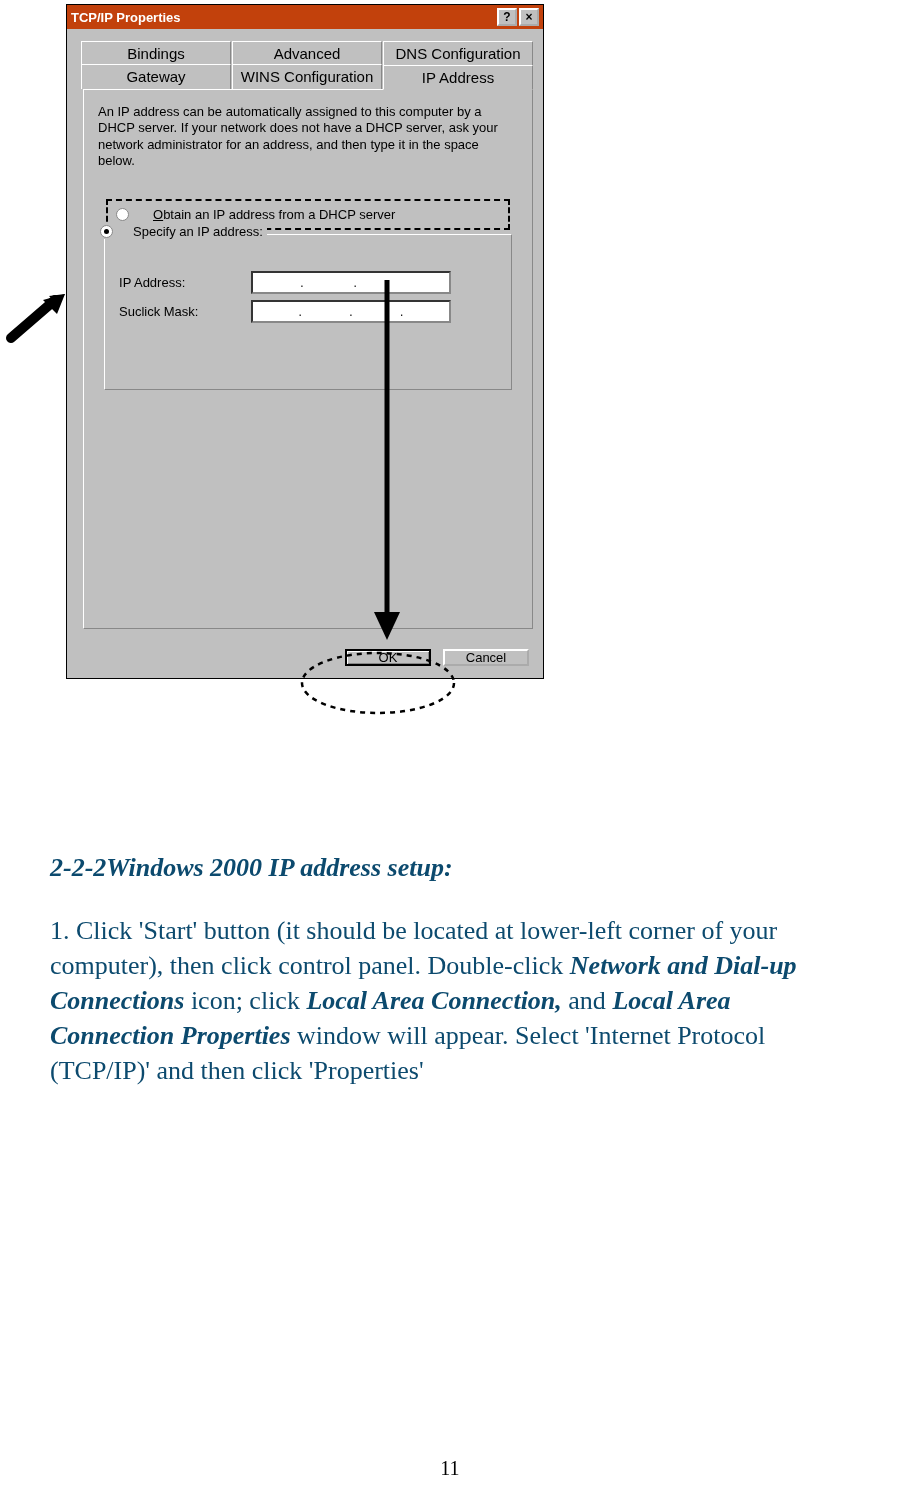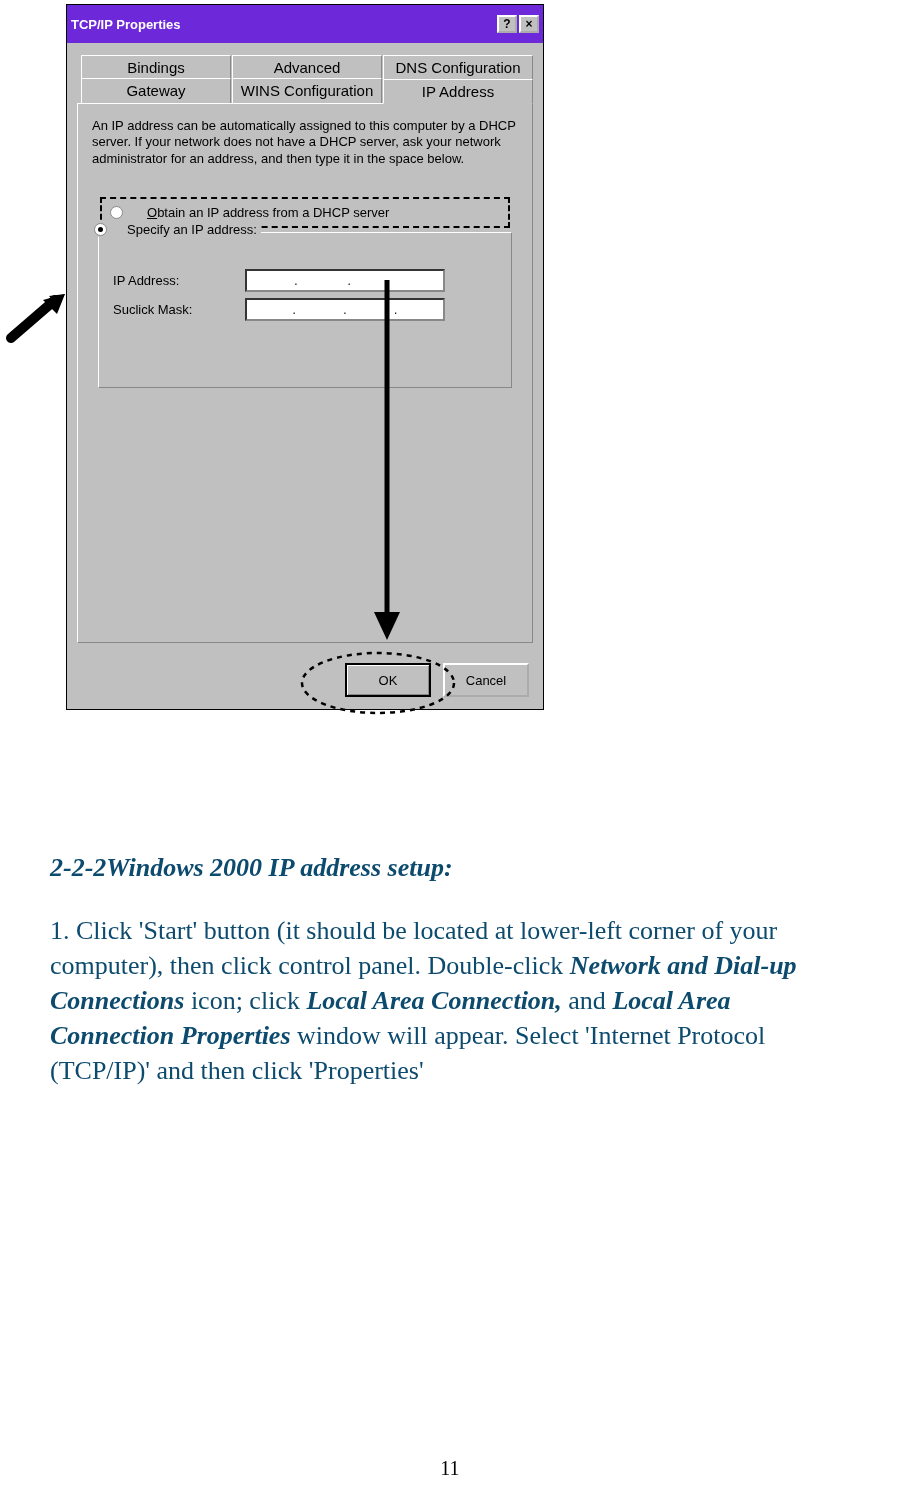--- a/index.html
+++ b/index.html
@@ -18,24 +18,24 @@
     position: absolute;
     left: 66px; top: 4px;
     width: 478px;
     border: 1px solid #000;
     background: #c0c0c0;
     font-family: "MS Sans Serif", Tahoma, Arial, sans-serif;
     font-size: 13px;
     color: #000;
   }
   .titlebar {
-    background: #6d28d9;
+    background: #c2410c;
     color: #fff;
     font-weight: bold;
-    padding: 10px 4px;
+    padding: 3px 4px;
     display: flex;
     align-items: center;
   }
   .titlebar .title { flex: 1; }
   .titlebar .tbtn {
     width: 20px; height: 18px;
     background: #c0c0c0;
     border: 2px outset #fff;
     color: #000;
     margin-left: 2px;
@@ -70,20 +70,21 @@
     z-index: 2;
   }
   .tab-panel {
     border: 1px solid #888;
     border-top: 1px solid #fff;
     border-left: 1px solid #fff;
     background: #c0c0c0;
     padding: 14px 14px 20px 14px;
     min-height: 540px;
     position: relative;
+    margin-left: 6px;
   }
   .info-text { margin: 0 0 30px 0; line-height: 1.25; }
   .radio-row {
     display: flex; align-items: center; gap: 24px;
     margin: 2px 0 8px 20px;
     padding: 2px 2px;
   }
   .radio-outer {
     width: 13px; height: 13px;
     border-radius: 50%;
@@ -135,21 +136,21 @@
     font-size: 12px;
   }
   .ip-box .dot { padding-bottom: 2px; }
   .ip-box .oct { width: 40px; height: 100%; }
   
   .dlg-footer {
     display: flex; gap: 12px; justify-content: flex-end;
     padding: 10px 14px 12px 14px;
   }
   .win-btn {
-    width: 86px; height: 34px;
+    width: 86px; height: 17px;
     background: #c0c0c0;
     border: 2px outset #fff;
     font-family: inherit;
     font-size: 13px;
     display: flex; align-items: center; justify-content: center;
   }
   .win-btn.default { border: 2px solid #000; box-shadow: inset 1px 1px 0 #fff, inset -1px -1px 0 #888; }
   
   .pointer-arrow {
     position: absolute;

